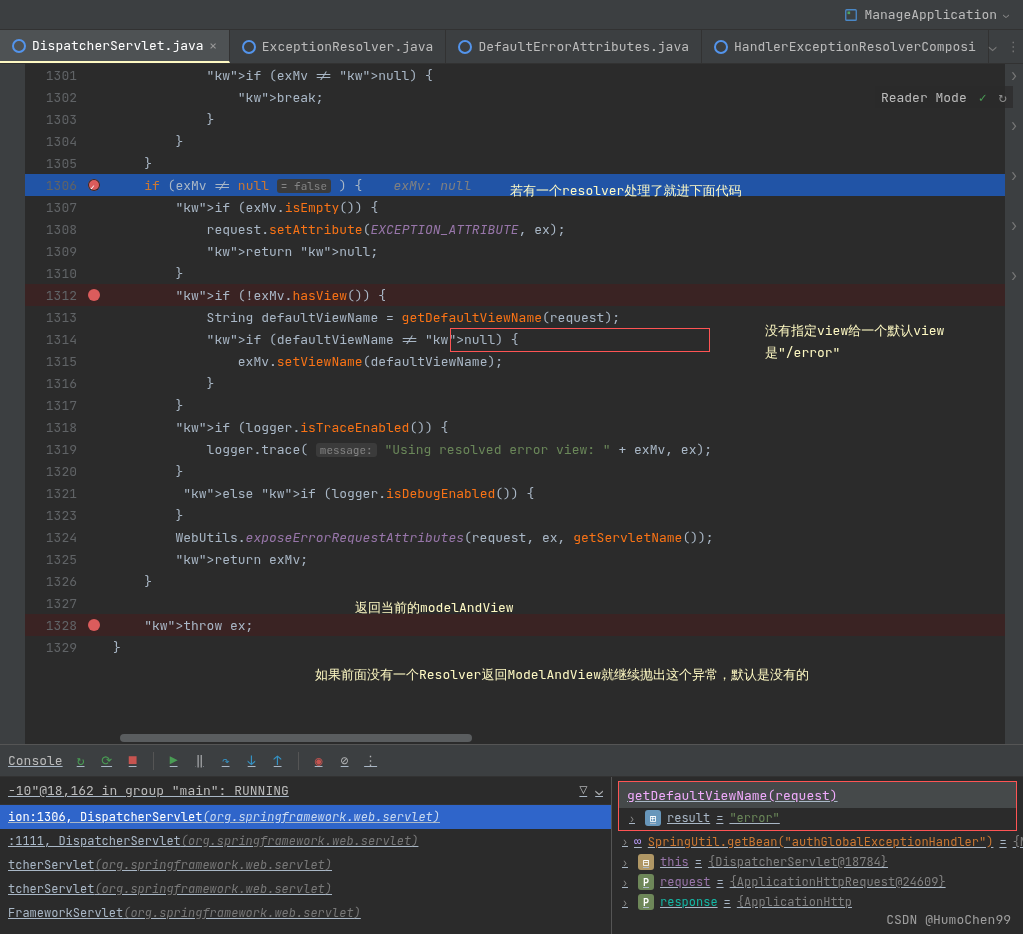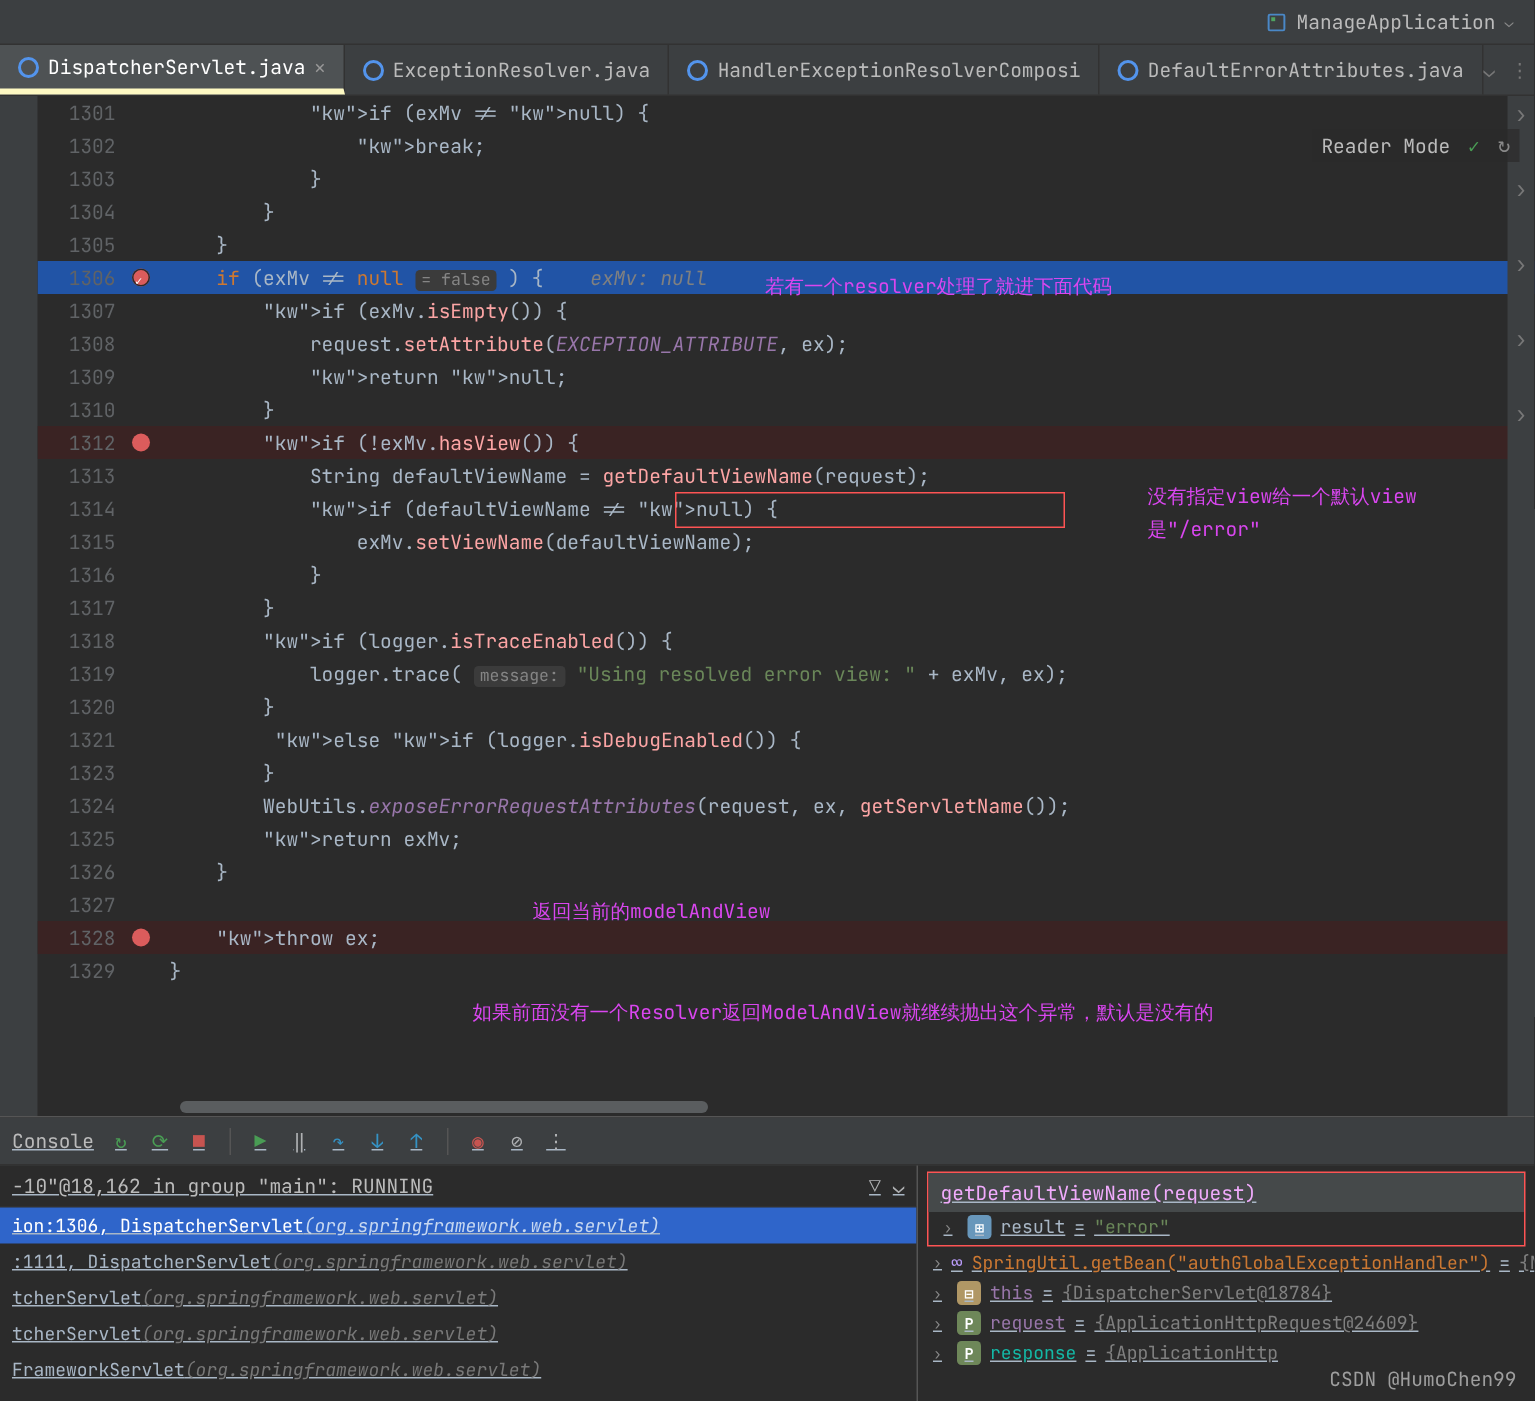--- a/index.html
+++ b/index.html
@@ -6,21 +6,21 @@
   body { background: #2b2b2b; font-family: "JetBrains Mono", Menlo, Consolas, monospace; font-size: 13px; color: #a9b7c6; overflow: hidden; width: 1023px; height: 934px; position: relative; }
   
   .topbar { height: 30px; display: flex; justify-content: flex-end; align-items: center; padding-right: 8px; background: #3c3f41; border-bottom: 1px solid #323232; }
   .run-config { display: flex; align-items: center; gap: 6px; color: #bbb; cursor: pointer; padding: 2px 6px; }
   .run-config svg { width: 14px; height: 14px; }
   .chev { font-size: 10px; color: #888; }
 
   .tabs-row { height: 34px; background: #3c3f41; display: flex; align-items: center; border-bottom: 1px solid #323232; position: relative; }
   .tabs-spacer { width: 38px; }
   .tab { display: flex; align-items: center; gap: 6px; padding: 0 12px; height: 100%; color: #bbb; cursor: pointer; border-right: 1px solid #323232; white-space: nowrap; }
-  .tab.active { background: #4e5254; color: #fff; border-bottom: 4px solid #fef9c3; }
+  .tab.active { background: #4e5254; color: #fff; border-bottom: 2px solid #fef9c3; }
   .tab .close { color: #999; font-size: 12px; }
   .java-icon { width: 14px; height: 14px; border-radius: 50%; border: 2px solid #5394ec; display: inline-block; }
   .tabs-right { margin-left: auto; display: flex; gap: 10px; padding-right: 10px; color: #777; font-size: 13px; }
 
   .editor-area { display: flex; height: 680px; background: #2b2b2b; position: relative; }
   .left-rail { width: 22px; background: #3c3f41; }
   .ruler { width: 3px; background: #3c3f41; }
   .code-pane { flex: 1; position: relative; overflow: hidden; }
   .code-line { display:flex; height: 22px; align-items: center; }
   .ln { width:60px; text-align:right; color:#606366; padding-right:8px; user-select:none; }
@@ -29,27 +29,27 @@
   .bp.has-bp .bp-dot { display:block; }
   .bp.has-bp.hit .bp-dot { background:#db5c5c; box-shadow: 0 0 0 1px #2b2b2b inset; }
   .bp-dot.check::after { content:"✓"; font-size:8px; color:#fff; position:relative; left:2px; top:-2px;}
   .code-text { white-space: pre; padding-left: 10px; font-family: inherit; }
   .row { position:relative; height:22px; }
   .row.hl-current { background: #2154a6; }
   .row.hl-bp { background: #3a2323; }
   
   .kw { color:#cc7832; }
   .str { color:#6a8759; }
-  .mtd { color:#fca5a5; }
+  .mtd { color:#f97316; }
   .fld { color:#9876aa; }
   .inlay { background:#3b3b3b; color:#858585; border-radius:3px; padding:0 4px; font-size:11px; font-style:normal; }
   .ital { font-style: italic; color:#9876aa; }
   .grey { color:#808080; font-style:italic; }
   
-  .annot { color:#d946ef; position:absolute; font-size:13px; pointer-events:none; z-index:5; }
+  .annot { color:#fef9c3; position:absolute; font-size:13px; pointer-events:none; z-index:5; }
   .annot-box { border: 1px solid #fe5454; position:absolute; pointer-events:none; z-index:4; }
   
   .reader-mode-bar { position:absolute; top:22px; right:10px; display:flex; gap:12px; color:#bbb; align-items:center; z-index:3; background:rgba(43,43,43,0.7); padding: 2px 6px;}
   .check-ok { color:#499c54; }
   .reload-icon { color:#888; font-size:14px; }
 
   .right-rail { position:absolute; right:0; top:64px; width:18px; height:680px; background:#3c3f41; display:flex; flex-direction:column; gap:30px; padding-top:2px; align-items:center; }
   .right-rail .chev2 { color:#777; font-size:15px; }
 
   .debug-panel { position:absolute; left:0; right:0; bottom:0; height:190px; background:#2b2b2b; border-top:1px solid #555;text-decoration:underline; }
@@ -103,25 +103,25 @@
         <span class="java-icon"></span>
         <span>DispatcherServlet.java</span>
         <span class="close">✕</span>
       </div>
       <div class="tab">
         <span class="java-icon"></span>
         <span>ExceptionResolver.java</span>
       </div>
       <div class="tab">
         <span class="java-icon"></span>
-        <span>HandlerExceptionResolverComposi</span>
+        <span>DefaultErrorAttributes.java</span>
       </div>
       <div class="tab">
         <span class="java-icon"></span>
-        <span>DefaultErrorAttributes.java</span>
+        <span>HandlerExceptionResolverComposi</span>
       </div>
     </div>
   <div class="tabs-right">
     <span>⌄</span>
     <span>⋮</span>
 
   </div>
 </div>
 
 <div class="editor-area">

